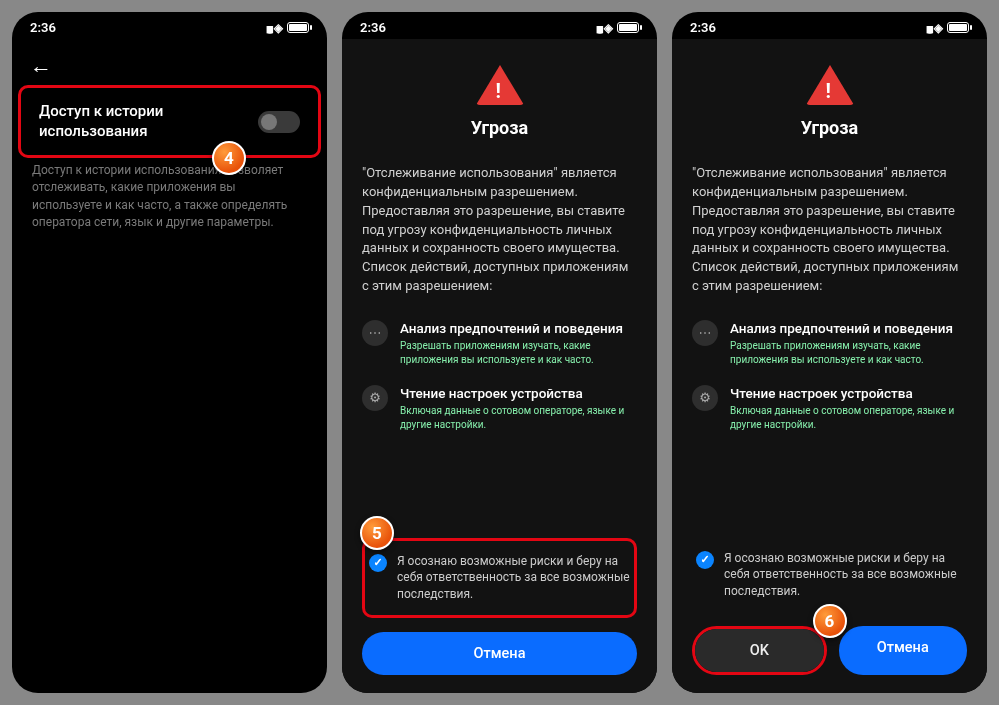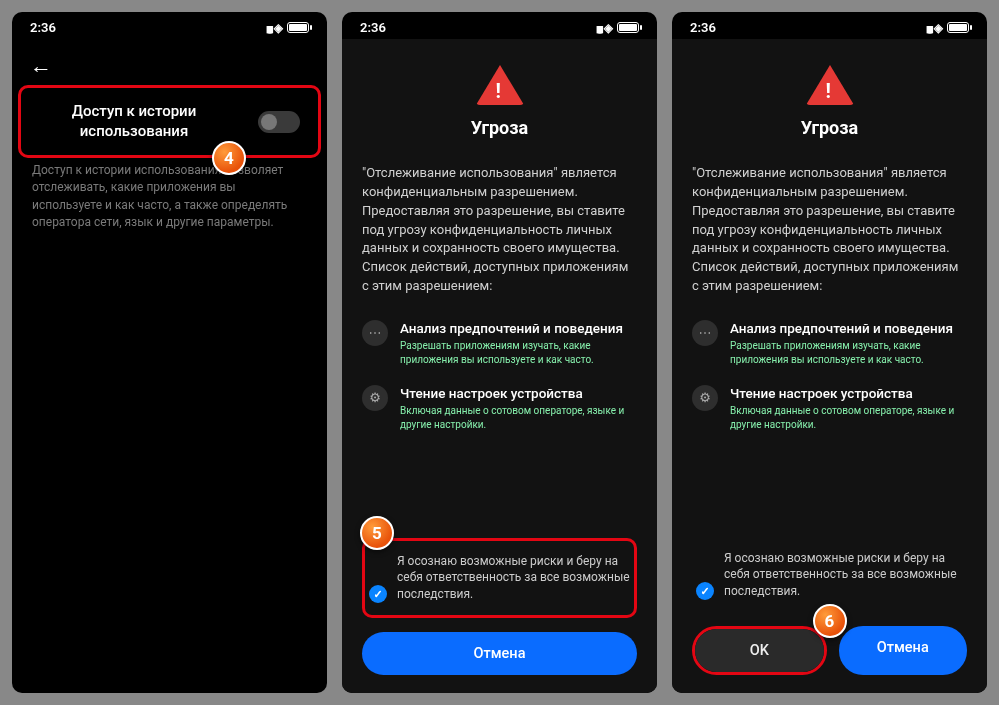--- a/index.html
+++ b/index.html
@@ -1,17 +1,17 @@
 <!DOCTYPE html>
 <html><head>
 <meta charset="utf-8">
 <style>
   * { margin:0; padding:0; box-sizing:border-box; font-family:-apple-system,Roboto,Helvetica,Arial,sans-serif; }
   body { background:#888; width:999px; height:705px; display:flex; gap:15px; padding:12px; }
-  .phone { flex:1; background:#000; border-radius:10px; overflow:hidden; display:flex; flex-direction:column; position:relative; color:#fff; }
+  .phone { flex:1; background:#000; border-radius:26px; overflow:hidden; display:flex; flex-direction:column; position:relative; color:#fff; }
   .status-bar { display:flex; justify-content:space-between; align-items:center; padding:8px 18px 4px; font-size:13px; font-weight:600; }
   .status-right { display:flex; gap:4px; align-items:center; }
   .signal::before { content:"▮▮▮▮"; letter-spacing:-4px; font-size:9px; }
   .wifi::before { content:"◈"; font-size:12px; }
   .battery { width:22px; height:11px; border:1.4px solid #fff; border-radius:3px; position:relative; }
   .battery::after { content:""; position:absolute; right:-4px; top:2px; width:2px; height:5px; background:#fff; border-radius:1px; }
   .battery::before { content:""; position:absolute; left:1px; top:1px; width:18px; height:7px; background:#fff; border-radius:1px; }
   .back-arrow { padding:14px 18px 6px; font-size:22px; }
   .page-title { padding:8px 20px 18px; font-size:26px; font-weight:400; line-height:1.25; }
   .setting-row { display:flex; justify-content:space-between; align-items:center; padding:14px 18px; }
@@ -24,21 +24,21 @@
   .dialog-area { flex:1; display:flex; flex-direction:column; background:#121212; margin:0 0; padding:22px 20px 18px; overflow:hidden; }
   .warn-icon { align-self:center; width:0; height:0; border-left:24px solid transparent; border-right:24px solid transparent; border-bottom:40px solid #e53935; position:relative; border-radius:4px; margin-top:4px; }
   .warn-icon::after { content:"!"; position:absolute; left:-4px; top:14px; font-size:20px; font-weight:700; color:#fff; }
   .warn-title { text-align:center; font-size:18px; font-weight:700; margin:12px 0 26px; }
   .warn-body { font-size:13px; color:#d0d0d0; line-height:1.45; margin-bottom:24px; }
   .perm-item { display:flex; gap:12px; margin-bottom:18px; }
   .perm-icon { width:26px; height:26px; background:#2e2e2e; border-radius:50%; flex-shrink:0; display:flex; align-items:center; justify-content:center; font-size:13px; color:#aaa; }
   .perm-text { flex:1; }
   .perm-title { font-size:13.5px; font-weight:500; color:#fff; margin-bottom:3px; }
   .perm-desc { font-size:10px; color:#86efac; line-height:1.4; }
-  .ack-row { display:flex; gap:10px; padding:12px 4px; align-items:flex-end; }
+  .ack-row { display:flex; gap:10px; padding:12px 4px; align-items:flex-start; }
   .checkbox { width:18px; height:18px; border-radius:50%; background:#0a84ff; flex-shrink:0; display:flex; align-items:center; justify-content:center; margin-top:1px; }
   .checkbox::after { content:"✓"; font-size:11px; color:#fff; font-weight:700; }
   .ack-text { font-size:12px; color:#ccc; line-height:1.4; }
   .btn-row { display:flex; gap:12px; margin-top:14px; }
   .btn { flex:1; padding:13px 0; border-radius:24px; text-align:center; font-size:14.5px; font-weight:500; }
   .btn-dark { background:#2a2a2a; color:#eee; }
   .btn-blue { background:#0a6cff; color:#fff; }
   .spacer { flex:1; }
 </style>
 </head>
@@ -47,21 +47,21 @@
 <div class="phone">
   <div class="status-bar">
     <span>2:36</span>
     <div class="status-right">
       <span class="signal"></span>
       <span class="wifi"></span>
       <span class="battery"></span>
     </div>
   </div>
   <div class="back-arrow">←</div>
-  <div class="highlight" style="margin:0 6px;text-align:center;">
+  <div class="highlight" style="margin:0 6px;">
     <div class="setting-row">
       <div class="setting-label">Доступ к истории использования</div>
       <div class="toggle"></div>
     </div>
     <div class="num-badge" style="right:72px; bottom:-20px;">4</div>
   </div>
   <div class="desc-text" style="">Доступ к истории использования позволяет отслеживать, какие приложения вы используете и как часто, а также определять оператора сети, язык и другие параметры.</div>
 </div>
 
 <div class="phone">

